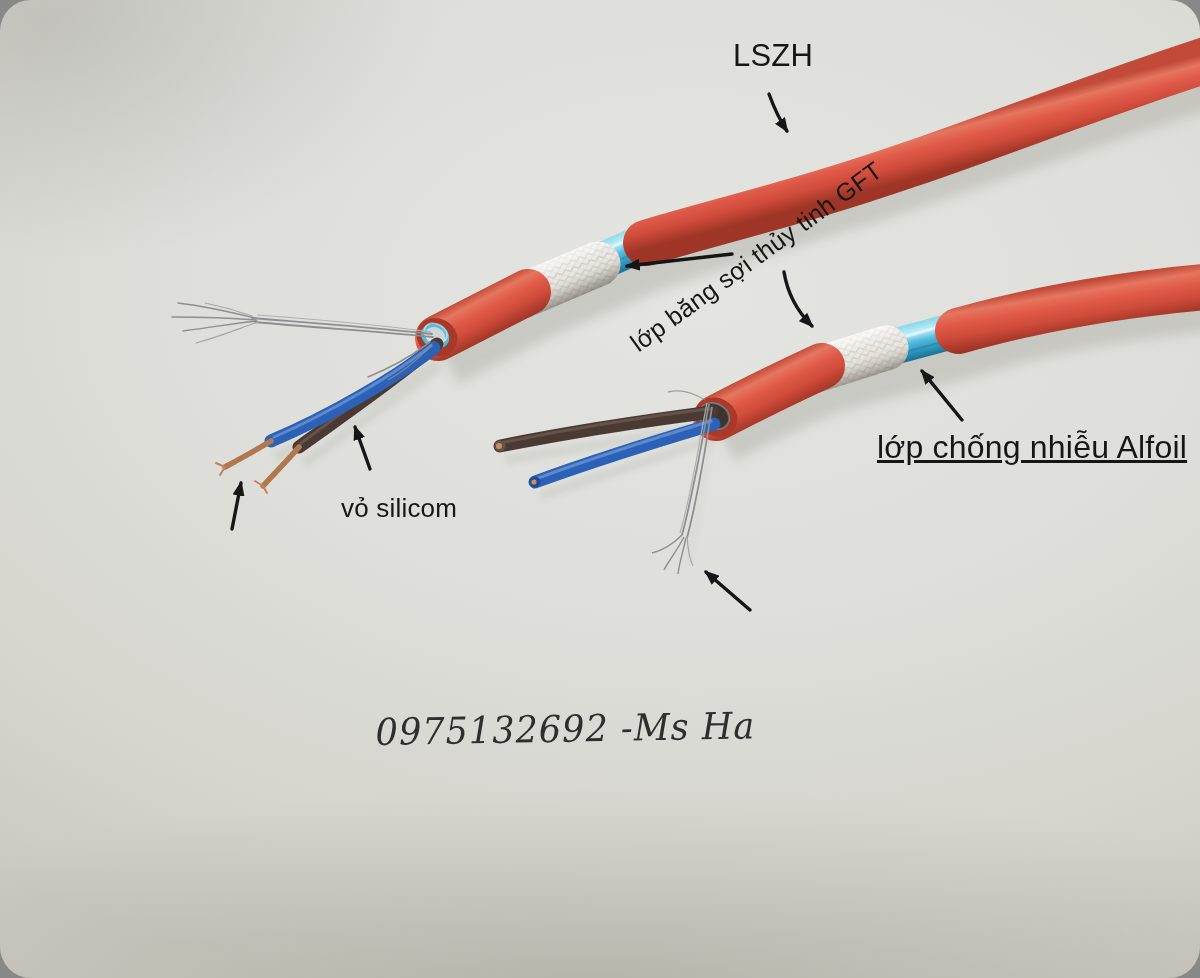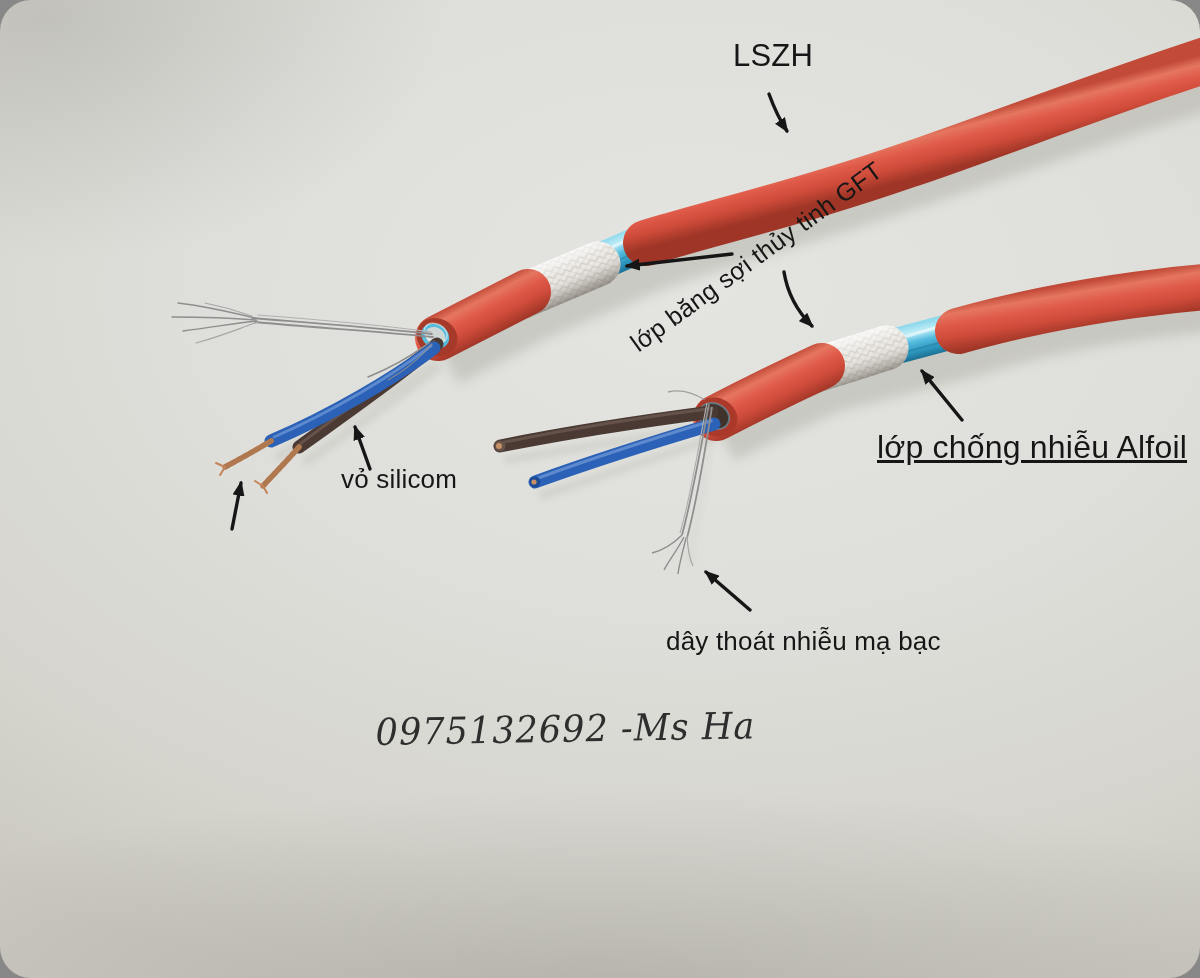--- a/index.html
+++ b/index.html
@@ -13,21 +13,21 @@
     border-radius:31px;
   }
   .photo-svg{position:absolute;left:0;top:0;}
   .lbl{
     position:absolute;color:#161616;white-space:nowrap;line-height:1.05;
     letter-spacing:0.2px;
   }
   .lbl-lszh{left:733px;top:40px;font-size:31px;}
   .lbl-gft{left:641px;top:330px;font-size:25px;transform-origin:0 100%;transform:rotate(-36deg);}
   .lbl-alfoil{left:877px;top:431px;font-size:32px;text-decoration:underline;}
-  .lbl-silicom{left:341px;top:466px;font-size:26px;}
+  .lbl-silicom{left:341px;top:495px;font-size:26px;}
   .lbl-loidong{left:71px;top:536px;font-size:26px;}
   .lbl-daythoat{left:666px;top:628px;font-size:26px;}
   .lbl-phone{
     left:376px;top:714px;font-size:37px;color:#2e2e2e;
     font-family:"DejaVu Serif", serif;font-style:italic;letter-spacing:1px;
     transform:rotate(-1deg) scaleX(.95);transform-origin:0 100%;
   }
 </style>
 </head>
 <body>
@@ -210,15 +210,14 @@
       <path marker-end="url(#ah)" d="M370,469 L355,427"></path>
       <path marker-end="url(#ah)" d="M232,529 L241,483"></path>
       <path marker-end="url(#ah)" d="M750,610 L706,572"></path>
     </g>
   </svg>
 
   <div class="lbl lbl-lszh">LSZH</div>
   <div class="lbl lbl-gft">lớp băng sợi thủy tinh GFT</div>
   <div class="lbl lbl-alfoil">lớp chống nhiễu Alfoil</div>
   <div class="lbl lbl-silicom">vỏ silicom</div>
-  <div class="lbl lbl-daythoat">dây thoát nhiễu mạ bạc</div>
   <div class="lbl lbl-phone">0975132692 -Ms Ha</div>
 </div>
 
 </body></html>

